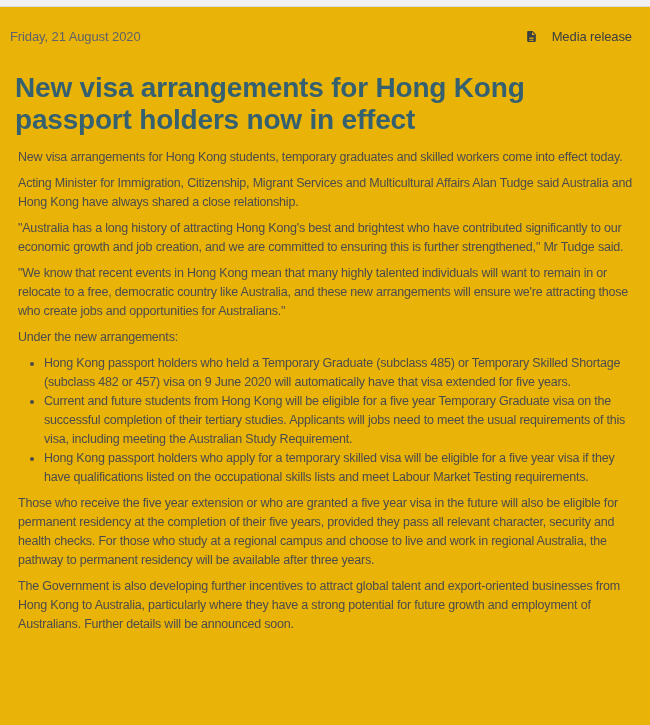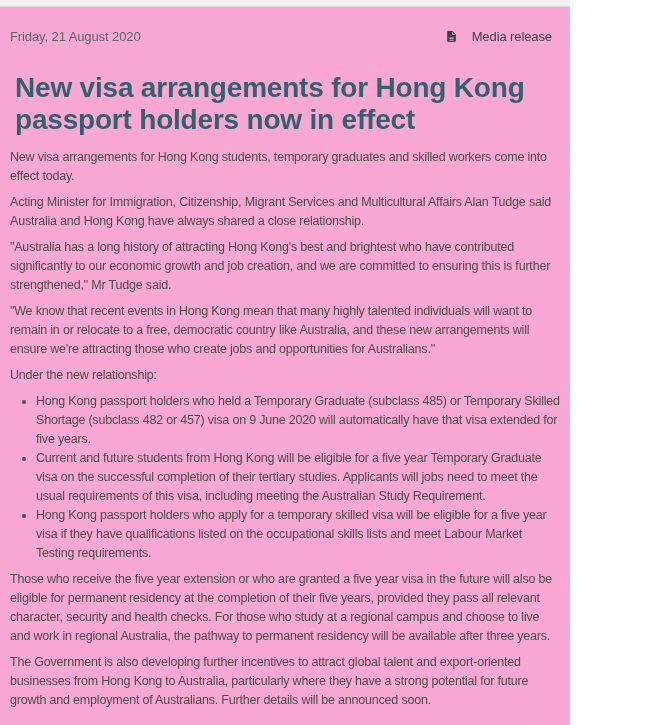--- a/index.html
+++ b/index.html
@@ -1,23 +1,23 @@
 <!DOCTYPE html>
 <html><head>
 <meta charset="utf-8">
 <style>
   * { margin: 0; padding: 0; box-sizing: border-box; }
 
   html, body { background: #ffffff; }
 
   .page {
     position: relative;
-    width: 570px;
+    width: 650px;
     height: 725px;
-    background: #f9a8d4;
+    background: #eab308;
     overflow: hidden;
     font-family: "Liberation Sans", sans-serif;
   }
 
   .topbar {
     height: 7px;
     background: #f1f1f1;
     border-bottom: 1px solid #dcdcdc;
   }
 
@@ -52,21 +52,21 @@
     margin: 28px 10px 0 15px;
     font-size: 28px;
     line-height: 32px;
     font-weight: 700;
     letter-spacing: -0.2px;
     color: #35606f;
     max-width: 580px;
   }
 
   .content {
-    padding: 0 10px 0 10px;
+    padding: 0 10px 0 18px;
     color: #4c4c4c;
     font-size: 12.5px;
     line-height: 19px;
     letter-spacing: -0.2px;
   }
 
   .content p { margin: 7px 0 0 0; }
   .content p.first { margin-top: 12px; }
 
   .content ul {
@@ -95,21 +95,21 @@
     </span>
   </header>
 
   <h1 class="title">New visa arrangements for Hong Kong passport holders now in effect</h1>
 
   <main class="content">
     <p class="first">New visa arrangements for Hong Kong students, temporary graduates and skilled workers come into effect today.</p>
     <p>Acting Minister for Immigration, Citizenship, Migrant Services and Multicultural Affairs Alan Tudge said Australia and Hong Kong have always shared a close relationship.</p>
     <p>"Australia has a long history of attracting Hong Kong's best and brightest who have contributed significantly to our economic growth and job creation, and we are committed to ensuring this is further strengthened," Mr Tudge said.</p>
     <p>"We know that recent events in Hong Kong mean that many highly talented individuals will want to remain in or relocate to a free, democratic country like Australia, and these new arrangements will ensure we're attracting those who create jobs and opportunities for Australians."</p>
-    <p>Under the new relationship:</p>
+    <p>Under the new arrangements:</p>
 
     <ul>
       <li>Hong Kong passport holders who held a Temporary Graduate (subclass 485) or Temporary Skilled Shortage (subclass 482 or 457) visa on 9 June 2020 will automatically have that visa extended for five years.</li>
       <li>Current and future students from Hong Kong will be eligible for a five year Temporary Graduate visa on the successful completion of their tertiary studies. Applicants will jobs need to meet the usual requirements of this visa, including meeting the Australian Study Requirement.</li>
       <li>Hong Kong passport holders who apply for a temporary skilled visa will be eligible for a five year visa if they have qualifications listed on the occupational skills lists and meet Labour Market Testing requirements.</li>
     </ul>
 
     <p>Those who receive the five year extension or who are granted a five year visa in the future will also be eligible for permanent residency at the completion of their five years, provided they pass all relevant character, security and health checks. For those who study at a regional campus and choose to live and work in regional Australia, the pathway to permanent residency will be available after three years.</p>
     <p>The Government is also developing further incentives to attract global talent and export-oriented businesses from Hong Kong to Australia, particularly where they have a strong potential for future growth and employment of Australians. Further details will be announced soon.</p>
   </main>

